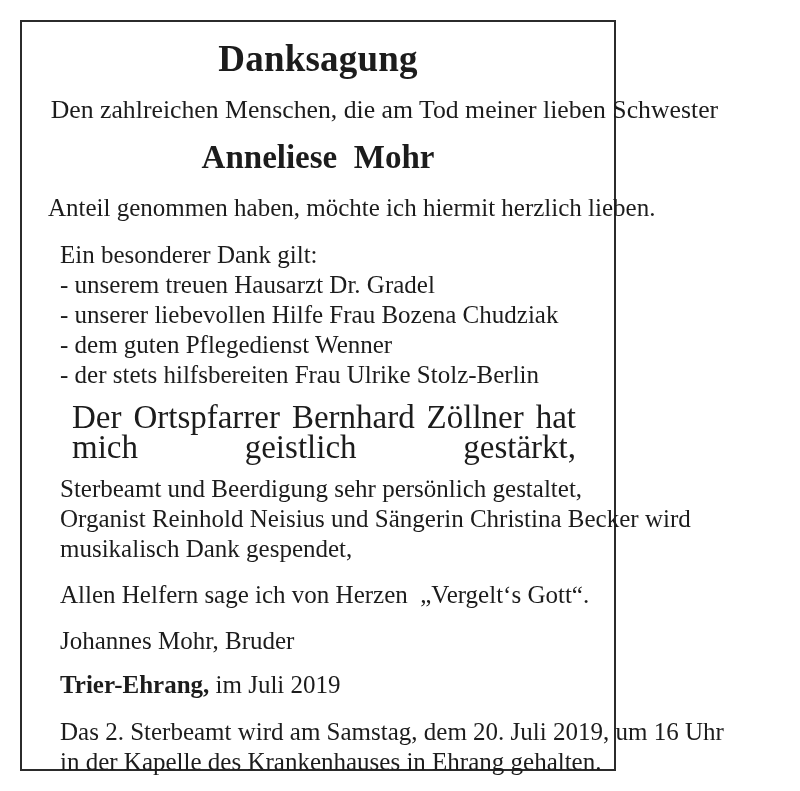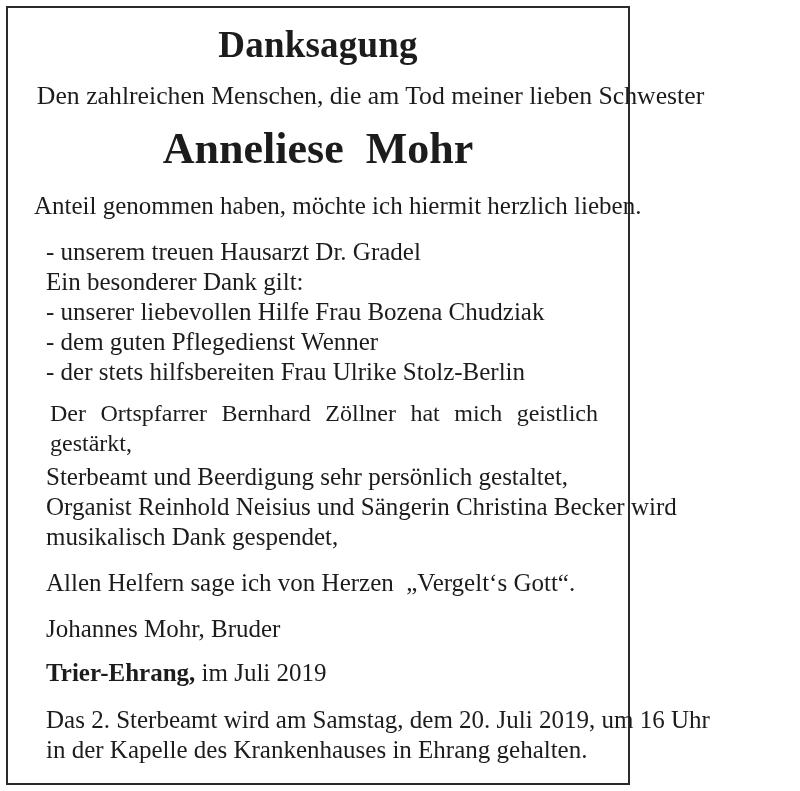--- a/index.html
+++ b/index.html
@@ -13,21 +13,21 @@
     height: 791px;
     font-family: "Liberation Serif", "DejaVu Serif", serif;
     color: #1c1c1c;
     overflow: hidden;
   }
 
   .notice {
     box-sizing: border-box;
     width: 636px;
     height: 791px;
-    padding: 6px;
+    padding: 20px;
     background: #ffffff;
   }
 
   .notice-frame {
     box-sizing: border-box;
     width: 100%;
     height: 100%;
     border: 2px solid #2b2b2b;
     background: #ffffff;
     padding: 12px 26px 10px 26px;
@@ -51,21 +51,21 @@
     line-height: 1.1;
     margin: 17px 0 0 0;
     white-space: pre;
     transform: scaleX(0.99);
     transform-origin: center;
   }
 
   .deceased-name {
     text-align: center;
     font-weight: bold;
-    font-size: 44px;
+    font-size: 33px;
     line-height: 1.05;
     margin: 16px 0 0 0;
     white-space: pre;
   }
 
   .lead-2 {
     text-align: center;
     font-size: 25px;
     line-height: 1.1;
     margin: 19px 0 0 0;
@@ -86,23 +86,23 @@
   }
 
   .block-thanks { margin-top: 18px; }
   .block-helpers { margin-top: 11px; }
   .block-closing { margin-top: 16px; }
   .block-signature { margin-top: 16px; font-family: Liberation Serif, serif; }
   .block-place { margin-top: 14px; }
   .block-service { margin-top: 17px; }
 
   .line-justified {
-    font-size: 24px;
+    font-size: 33px;
     line-height: 30px;
-    margin: 4px;
+    margin: 12px;
     text-align: justify;
     text-align-last: justify;
     white-space: normal;
   }
 
   .place-bold {
     font-weight: bold;
   }
 </style>
 </head>
@@ -113,22 +113,22 @@
 
     <div class="title">Danksagung</div>
 
     <div class="lead">Den zahlreichen Menschen, die am Tod meiner lieben Schwester</div>
 
     <div class="deceased-name">Anneliese  Mohr</div>
 
     <div class="lead-2">Anteil genommen haben, möchte ich hiermit herzlich lieben.</div>
 
     <div class="body-block block-thanks">
+      <div class="line">Ein besonderer Dank gilt:</div>
       <div class="line">- unserem treuen Hausarzt Dr. Gradel</div>
-      <div class="line">Ein besonderer Dank gilt:</div>
       <div class="line">- unserer liebevollen Hilfe Frau Bozena Chudziak</div>
       <div class="line">- dem guten Pflegedienst Wenner</div>
       <div class="line">- der stets hilfsbereiten Frau Ulrike Stolz-Berlin</div>
     </div>
 
     <div class="body-block block-helpers">
       <div class="line-justified">Der Ortspfarrer Bernhard Zöllner hat mich geistlich gestärkt,</div>
       <div class="line">Sterbeamt und Beerdigung sehr persönlich gestaltet,</div>
       <div class="line">Organist Reinhold Neisius und Sängerin Christina Becker wird</div>
       <div class="line">musikalisch Dank gespendet,</div>

